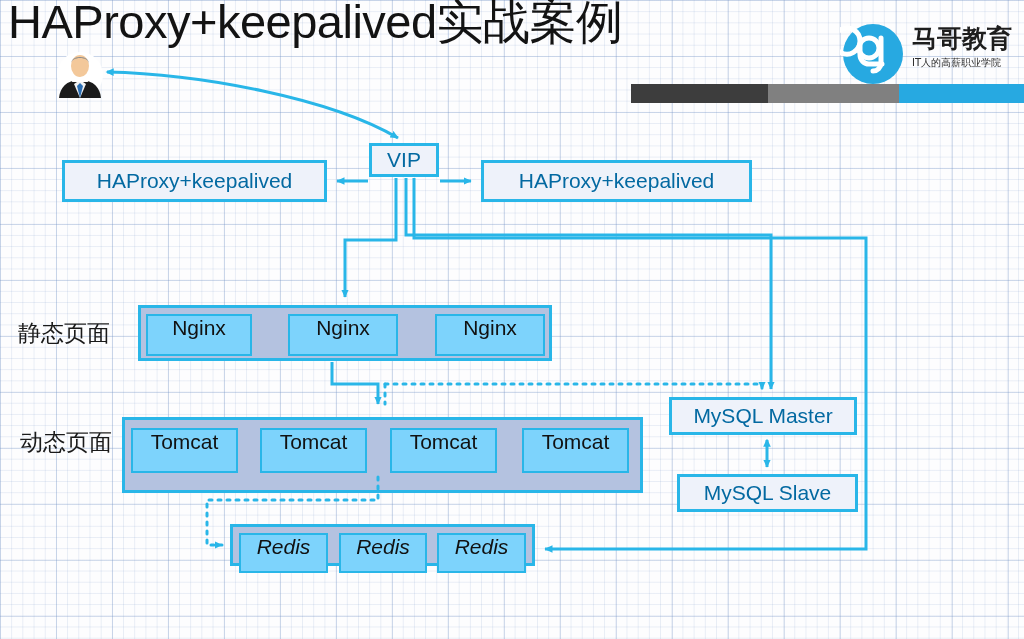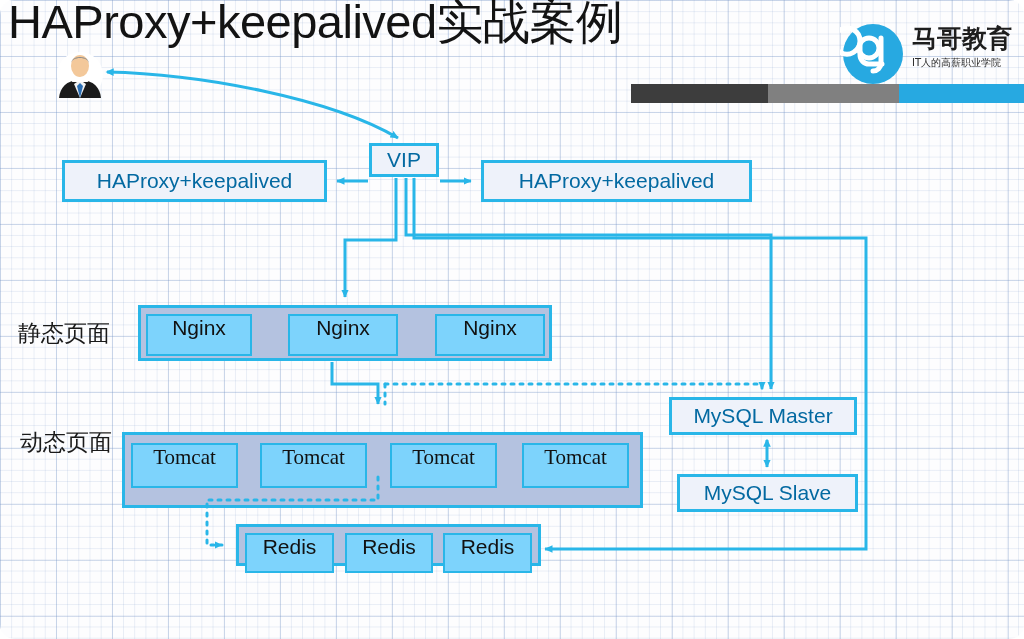--- a/index.html
+++ b/index.html
@@ -18,21 +18,20 @@
       linear-gradient(to bottom, rgba(120,150,200,0.16) 1px, transparent 1px),
       linear-gradient(to right, rgba(120,150,200,0.30) 1px, transparent 1px),
       linear-gradient(to bottom, rgba(120,150,200,0.30) 1px, transparent 1px);
     background-size:
       11.2px 11.2px,
       11.2px 11.2px,
       56px 56px,
       56px 56px;
     overflow: hidden;
     font-family: "Liberation Sans", "DejaVu Sans", sans-serif;
-    border-radius: 15px;
   }
 
   
   #title {
     position: absolute;
     left: 8px;
     top: -6px;
     font-size: 47px;
     line-height: 56px;
     color: #131313;
@@ -215,36 +214,36 @@
     <div class="cluster-inner" style="left:147px; top:6px; width:110px; height:42px;">
       <span>Nginx</span>
     </div>
     <div class="cluster-inner" style="left:294px; top:6px; width:110px; height:42px;">
       <span>Nginx</span>
     </div>
   </div>
 
   <div class="tier-label" style="left:20px; top:427px;">动态页面</div>
 
-  <div class="cluster" id="tomcat-cluster" style="left:122px; top:432px; width:521px; height:76px;font-family:Liberation Serif, serif;">
+  <div class="cluster" id="tomcat-cluster" style="left:122px; top:417px; width:521px; height:76px;">
     <div class="cluster-inner" style="left:6px; top:8px; width:107px; height:45px;">
       <span>Tomcat</span>
     </div>
     <div class="cluster-inner" style="left:135px; top:8px; width:107px; height:45px;">
       <span>Tomcat</span>
     </div>
     <div class="cluster-inner" style="left:265px; top:8px; width:107px; height:45px;">
       <span>Tomcat</span>
     </div>
     <div class="cluster-inner" style="left:397px; top:8px; width:107px; height:45px;">
       <span>Tomcat</span>
     </div>
   </div>
 
-  <div class="cluster" id="redis-cluster" style="left:236px; top:524px; width:305px; height:42px;">
+  <div class="cluster" id="redis-cluster" style="left:230px; top:524px; width:305px; height:42px;font-style:italic;">
     <div class="cluster-inner" style="left:6px; top:6px; width:89px; height:40px;">
       <span>Redis</span>
     </div>
     <div class="cluster-inner" style="left:106px; top:6px; width:88px; height:40px;">
       <span>Redis</span>
     </div>
     <div class="cluster-inner" style="left:204px; top:6px; width:89px; height:40px;">
       <span>Redis</span>
     </div>
   </div>

